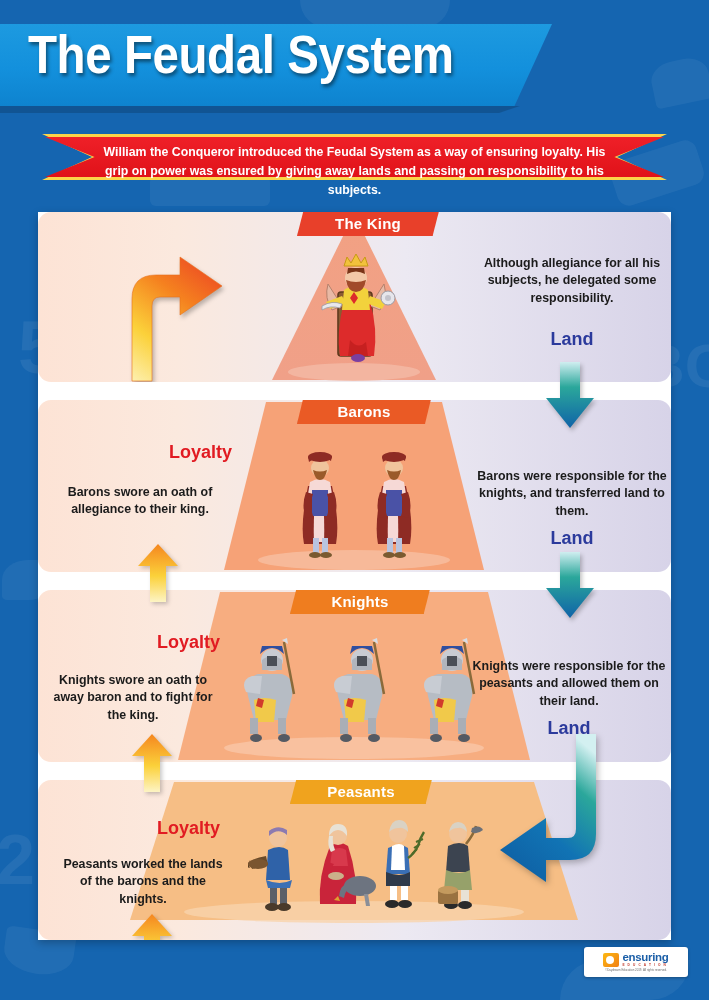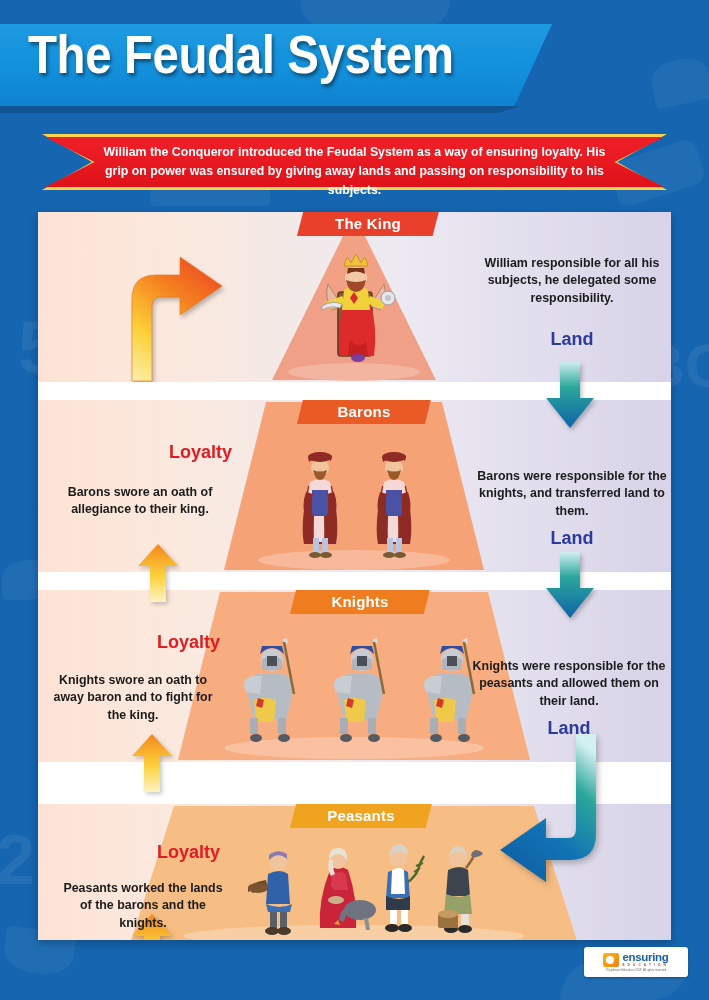--- a/index.html
+++ b/index.html
@@ -57,21 +57,21 @@
     transform-origin: left center;
     text-shadow: 2px 3px 4px rgba(0,0,0,0.45);
     white-space: nowrap;
     line-height: 1;
   }
 
   
   #intro-ribbon {
     position: absolute;
     left: 42px; top: 134px;
-    width: 625px; height: 56px;
+    width: 625px; height: 46px;
   }
   #intro-ribbon .band-edge {
     position: absolute; inset: 0;
     background: #fbd44a;
     clip-path: polygon(0 0, 100% 0, 92% 50%, 100% 100%, 0 100%, 8% 50%);
   }
   #intro-ribbon .band-inner {
     position: absolute; left:3px; top:3px; right:3px; bottom:3px;
     background: linear-gradient(180deg,#ef2028 0%, #e01219 100%);
     clip-path: polygon(0 0, 100% 0, 92% 50%, 100% 100%, 0 100%, 8% 50%);
@@ -94,20 +94,21 @@
     background: #ffffff;
     overflow: hidden;
     box-shadow: 0 3px 8px rgba(0,0,0,0.25);
   }
 
   
   .tier {
     position: absolute;
     left: 0; width: 633px;
     overflow: hidden;
+    border-radius: 13px;
   }
   .tier .bg {
     position: absolute; inset: 0;
     background: linear-gradient(90deg, #fde3d5 0%, #fbe9de 22%, #ece9f2 58%, #d7d3e8 100%);
   }
 
   
   .tier-label {
     position: absolute;
     height: 25px;
@@ -260,21 +261,21 @@
           <path d="M33 34 q9 -5 18 0 l-1 -6 -16 0 z" fill="#7a3518"></path>
 
           <path d="M30 26 l3 -9 4 6 5 -9 5 9 4 -6 3 9 z" fill="#f2c23c" stroke="#c89a16" stroke-width="1"></path>
 
           <ellipse cx="44" cy="118" rx="7" ry="4" fill="#7b3fa0"></ellipse>
         </svg>
       </div>
       <div class="tier-label" style="left:259px; top:-1px; width:142px; background:#e8402a;">
         <span>The King</span>
       </div>
-      <div class="side-text" style="left:438px; top:43px; width:192px;">William responsible for all his subjects, he delegated some responsibility.</div>
+      <div class="side-text" style="left:438px; top:43px; width:192px;">Although allegiance for all his subjects, he delegated some responsibility.</div>
       <div class="kicker land" style="left:438px; top:117px; width:192px;">Land</div>
 
       <div class="arrow" style="left:78px; top:43px;">
         <svg width="110" height="126" viewBox="0 0 110 126">
           <defs>
             <linearGradient id="loyGradBig" x1="0" y1="1" x2="0.55" y2="0">
               <stop offset="0%" stop-color="#fdf0b0"></stop>
               <stop offset="35%" stop-color="#fbd13a"></stop>
               <stop offset="75%" stop-color="#f5811f"></stop>
               <stop offset="100%" stop-color="#ef5a22"></stop>
@@ -406,21 +407,21 @@
         <span>Knights</span>
       </div>
       <div class="kicker loyalty" style="left:6px; top:42px; width:176px;">Loyalty</div>
       <div class="side-text" style="left:6px; top:82px; width:178px;">Knights swore an oath to away baron and to fight for the king.</div>
       <div class="side-text" style="left:432px; top:68px; width:198px;">Knights were responsible for the peasants and allowed them on their land.</div>
       <div class="kicker land" style="left:432px; top:128px; width:198px;">Land</div>
     </div>
 
     <div class="tier" style="top:550px; height:18px; background:#ffffff;"></div>
 
-    <div class="tier" style="top:592px; height:160px;padding-left:6px;">
+    <div class="tier" style="top:568px; height:160px;padding-left:6px;">
       <div class="bg"></div>
       <svg width="633" height="160" style="position:absolute;left:0;top:0;">
         <polygon points="136,2 496,2 540,140 92,140" fill="#f6be85"></polygon>
         <ellipse cx="316" cy="132" rx="170" ry="11" fill="#f9d3ab" opacity="0.8"></ellipse>
       </svg>
 
       <div class="fig" style="left:210px; top:38px;">
         <svg width="56" height="96" viewBox="0 0 56 96">
           <path d="M20 32 q12 -6 20 0 l2 30 -24 0z" fill="#2f62a8"></path>
           <path d="M18 62 q14 6 26 0 l-2 8 -22 0z" fill="#3a6fb5"></path>

